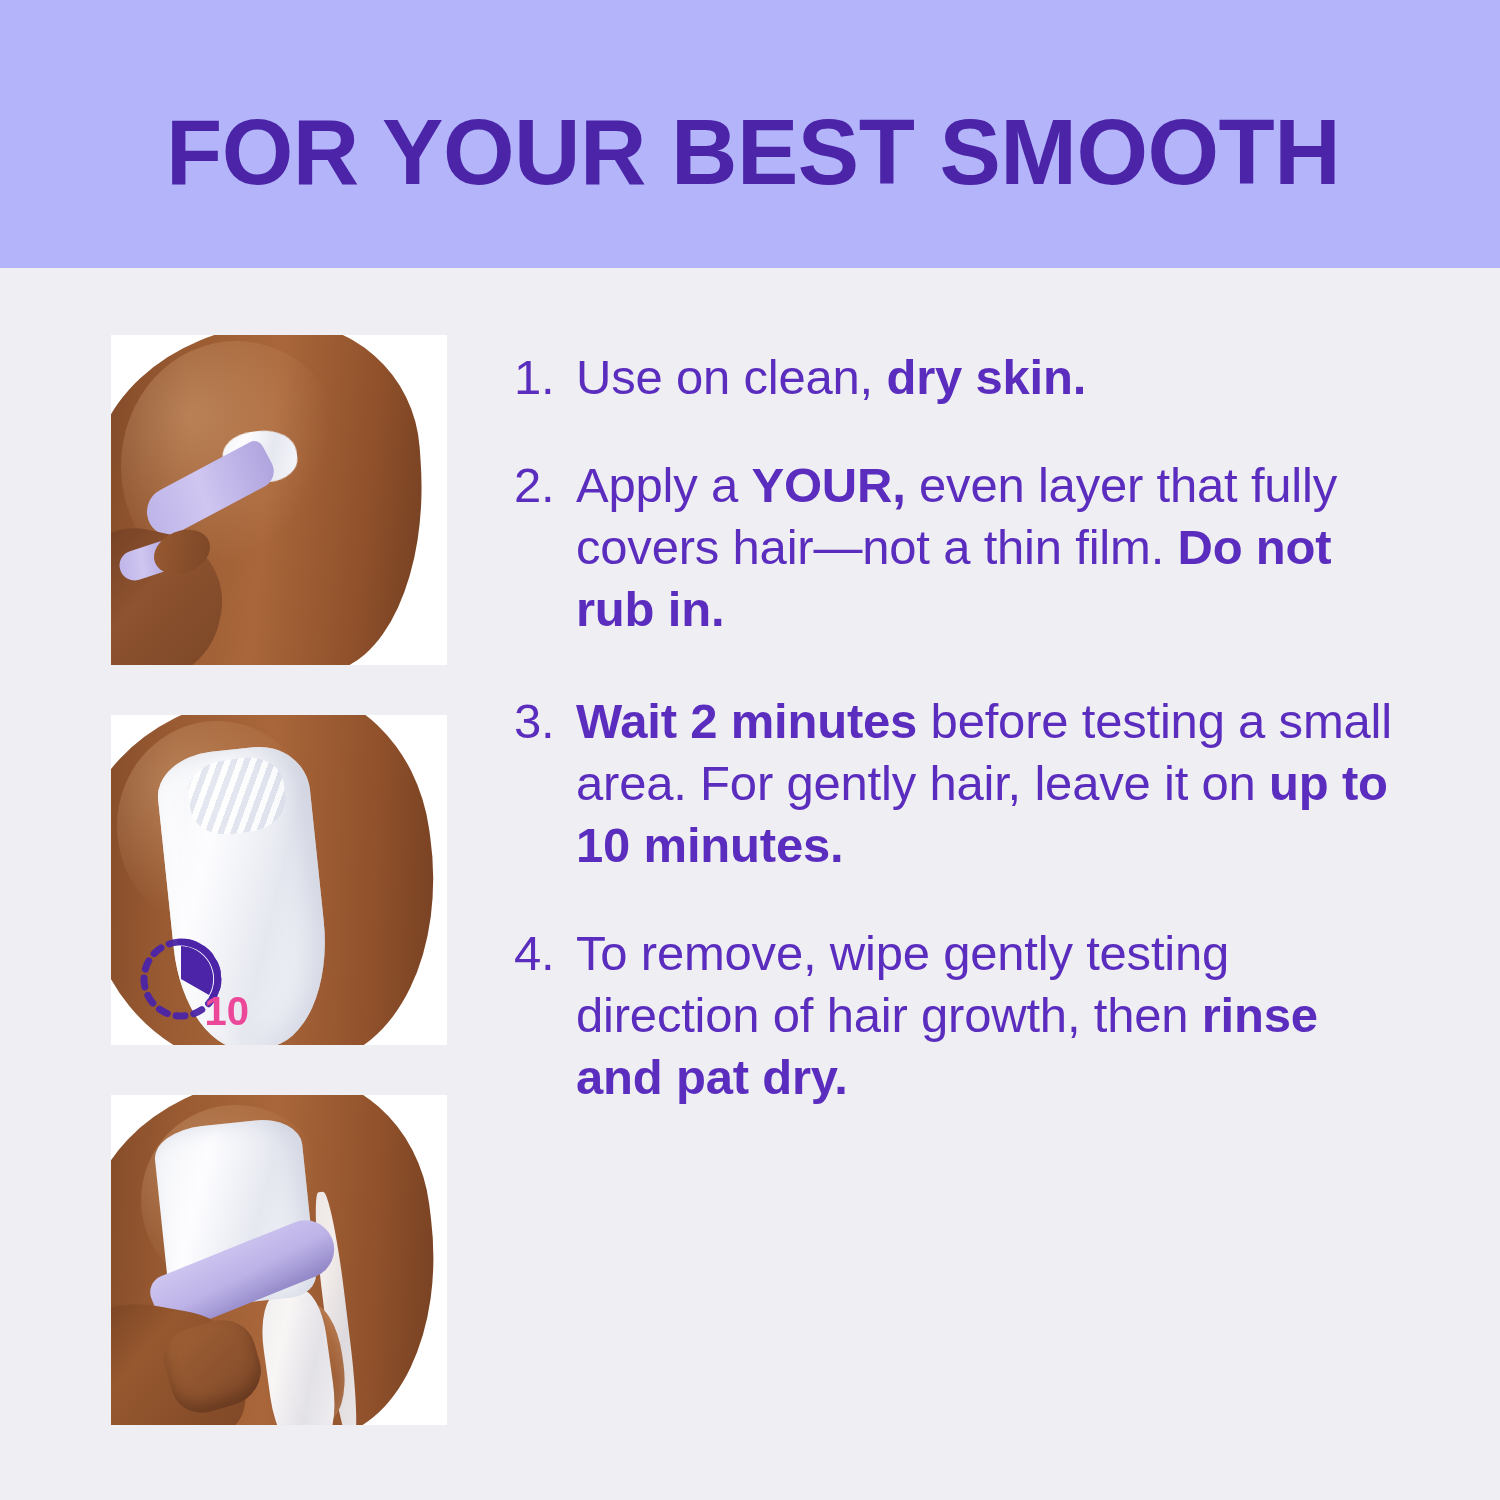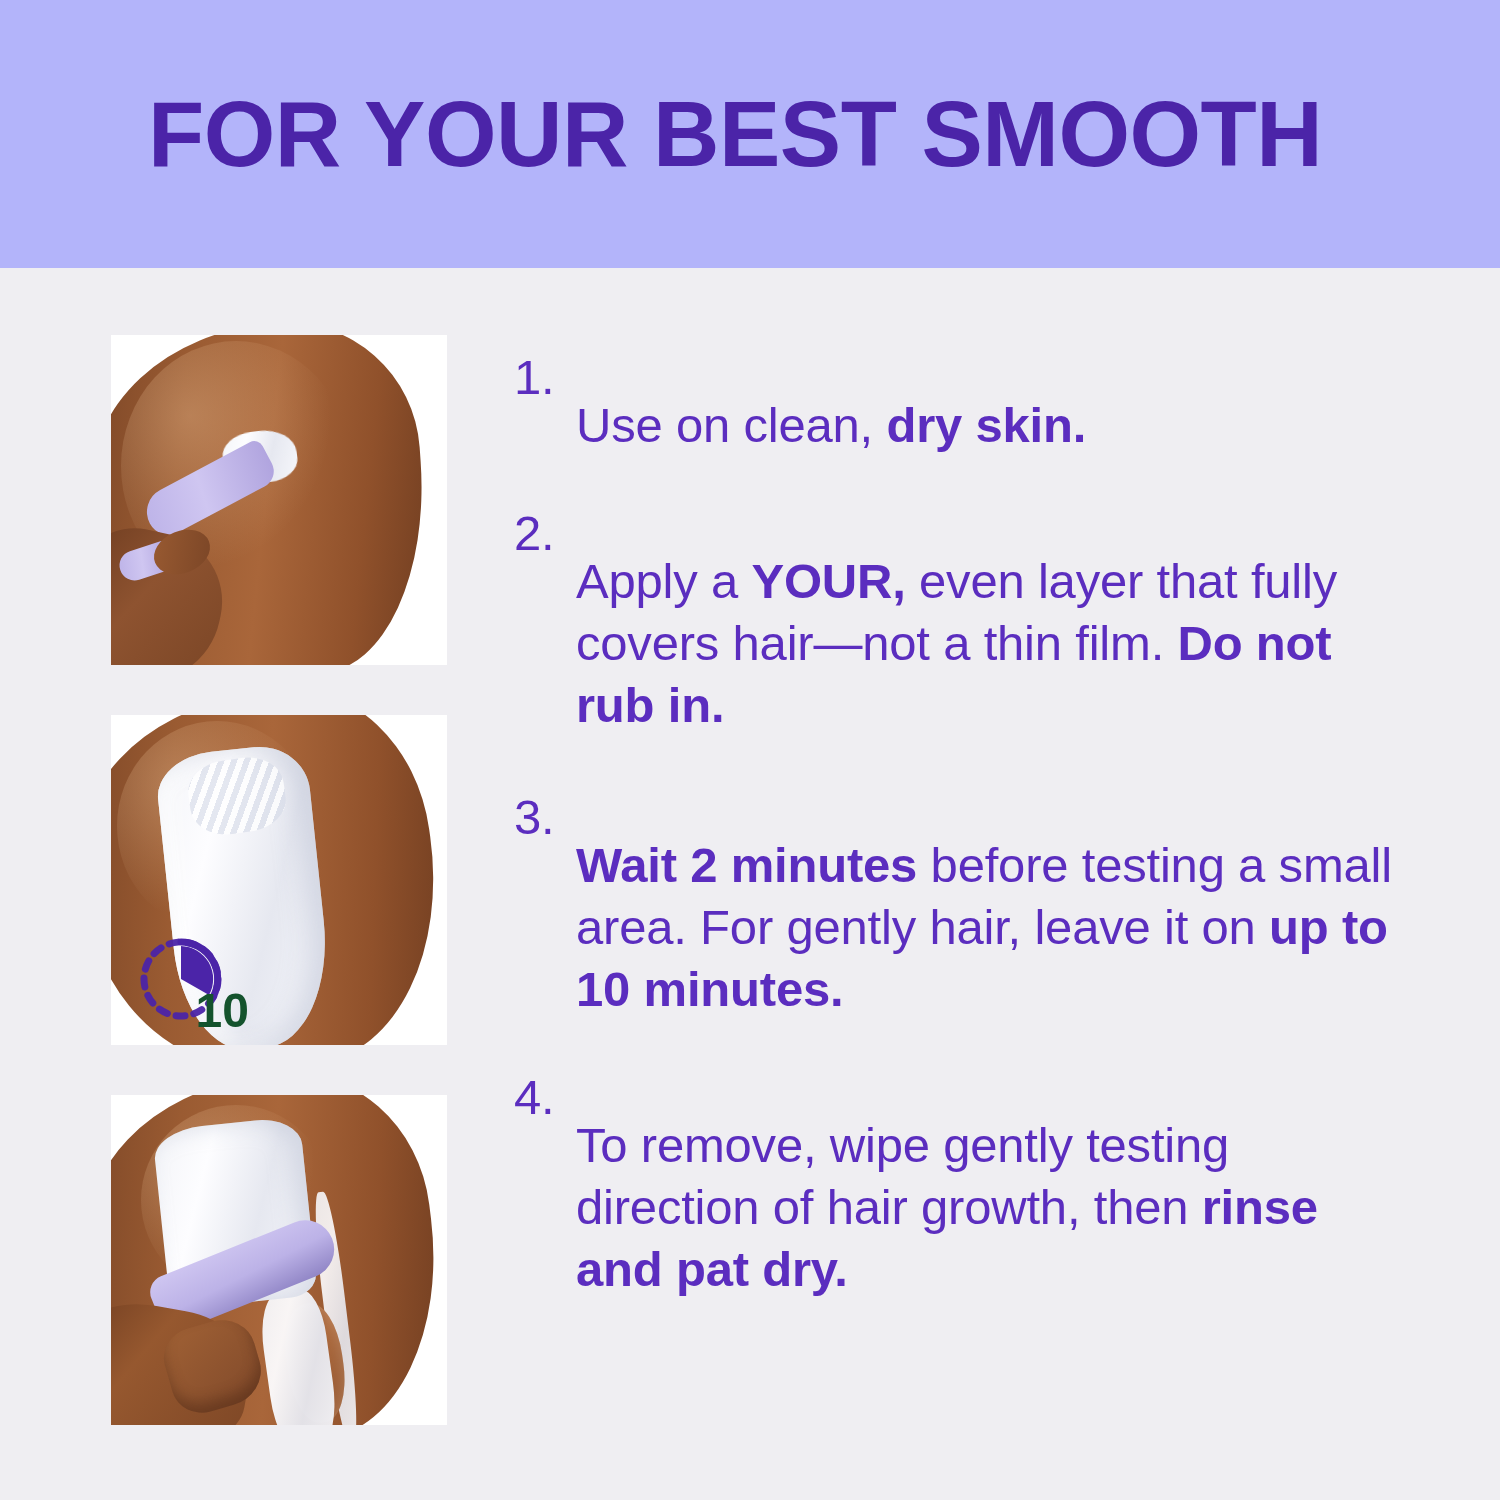--- a/index.html
+++ b/index.html
@@ -26,21 +26,21 @@
     left: 0;
     top: 0;
     width: 1500px;
     height: 268px;
     background: #B3B4FA;
     display: flex;
     align-items: flex-start;
     justify-content: flex-start;
   }
   .header-title {
-    margin: 0;
+    margin: 18px;
     position: absolute;
     left: 148px;
     top: 84px;
     font-family: "Liberation Sans", sans-serif;
     font-weight: 700;
     font-size: 92px;
     line-height: 100px;
     letter-spacing: -0.5px;
     color: #4B24A8;
     white-space: nowrap;
@@ -223,23 +223,23 @@
     width: 118px;
     height: 96px;
   }
   .timer-badge svg { display: block; width: 118px; height: 96px; }
   .timer-number {
     position: absolute;
     right: 2px;
     bottom: -2px;
     font-family: "Liberation Sans", sans-serif;
     font-weight: 700;
-    font-size: 48px;
+    font-size: 40px;
     line-height: 40px;
-    color: #14532d;
+    color: #ec4899;
   }
 
   
   .steps {
     position: absolute;
     left: 514px;
     top: 78px;
     width: 900px;
     list-style: none;
     margin: 0;
@@ -257,21 +257,20 @@
     letter-spacing: -0.2px;
   }
   .step-num {
     flex: 0 0 auto;
     width: 62px;
     text-align: left;
     white-space: nowrap;
   }
   .step-text {
     flex: 1 1 auto;
-    margin-top: 48px;
   }
   .step-text b {
     font-weight: 700;
   }
   .step-1 { margin-bottom: 46px; }
   .step-2 { margin-bottom: 50px; }
   .step-3 { margin-bottom: 46px; }
   .step-4 { margin-bottom: 0; }
 </style>
 </head>

